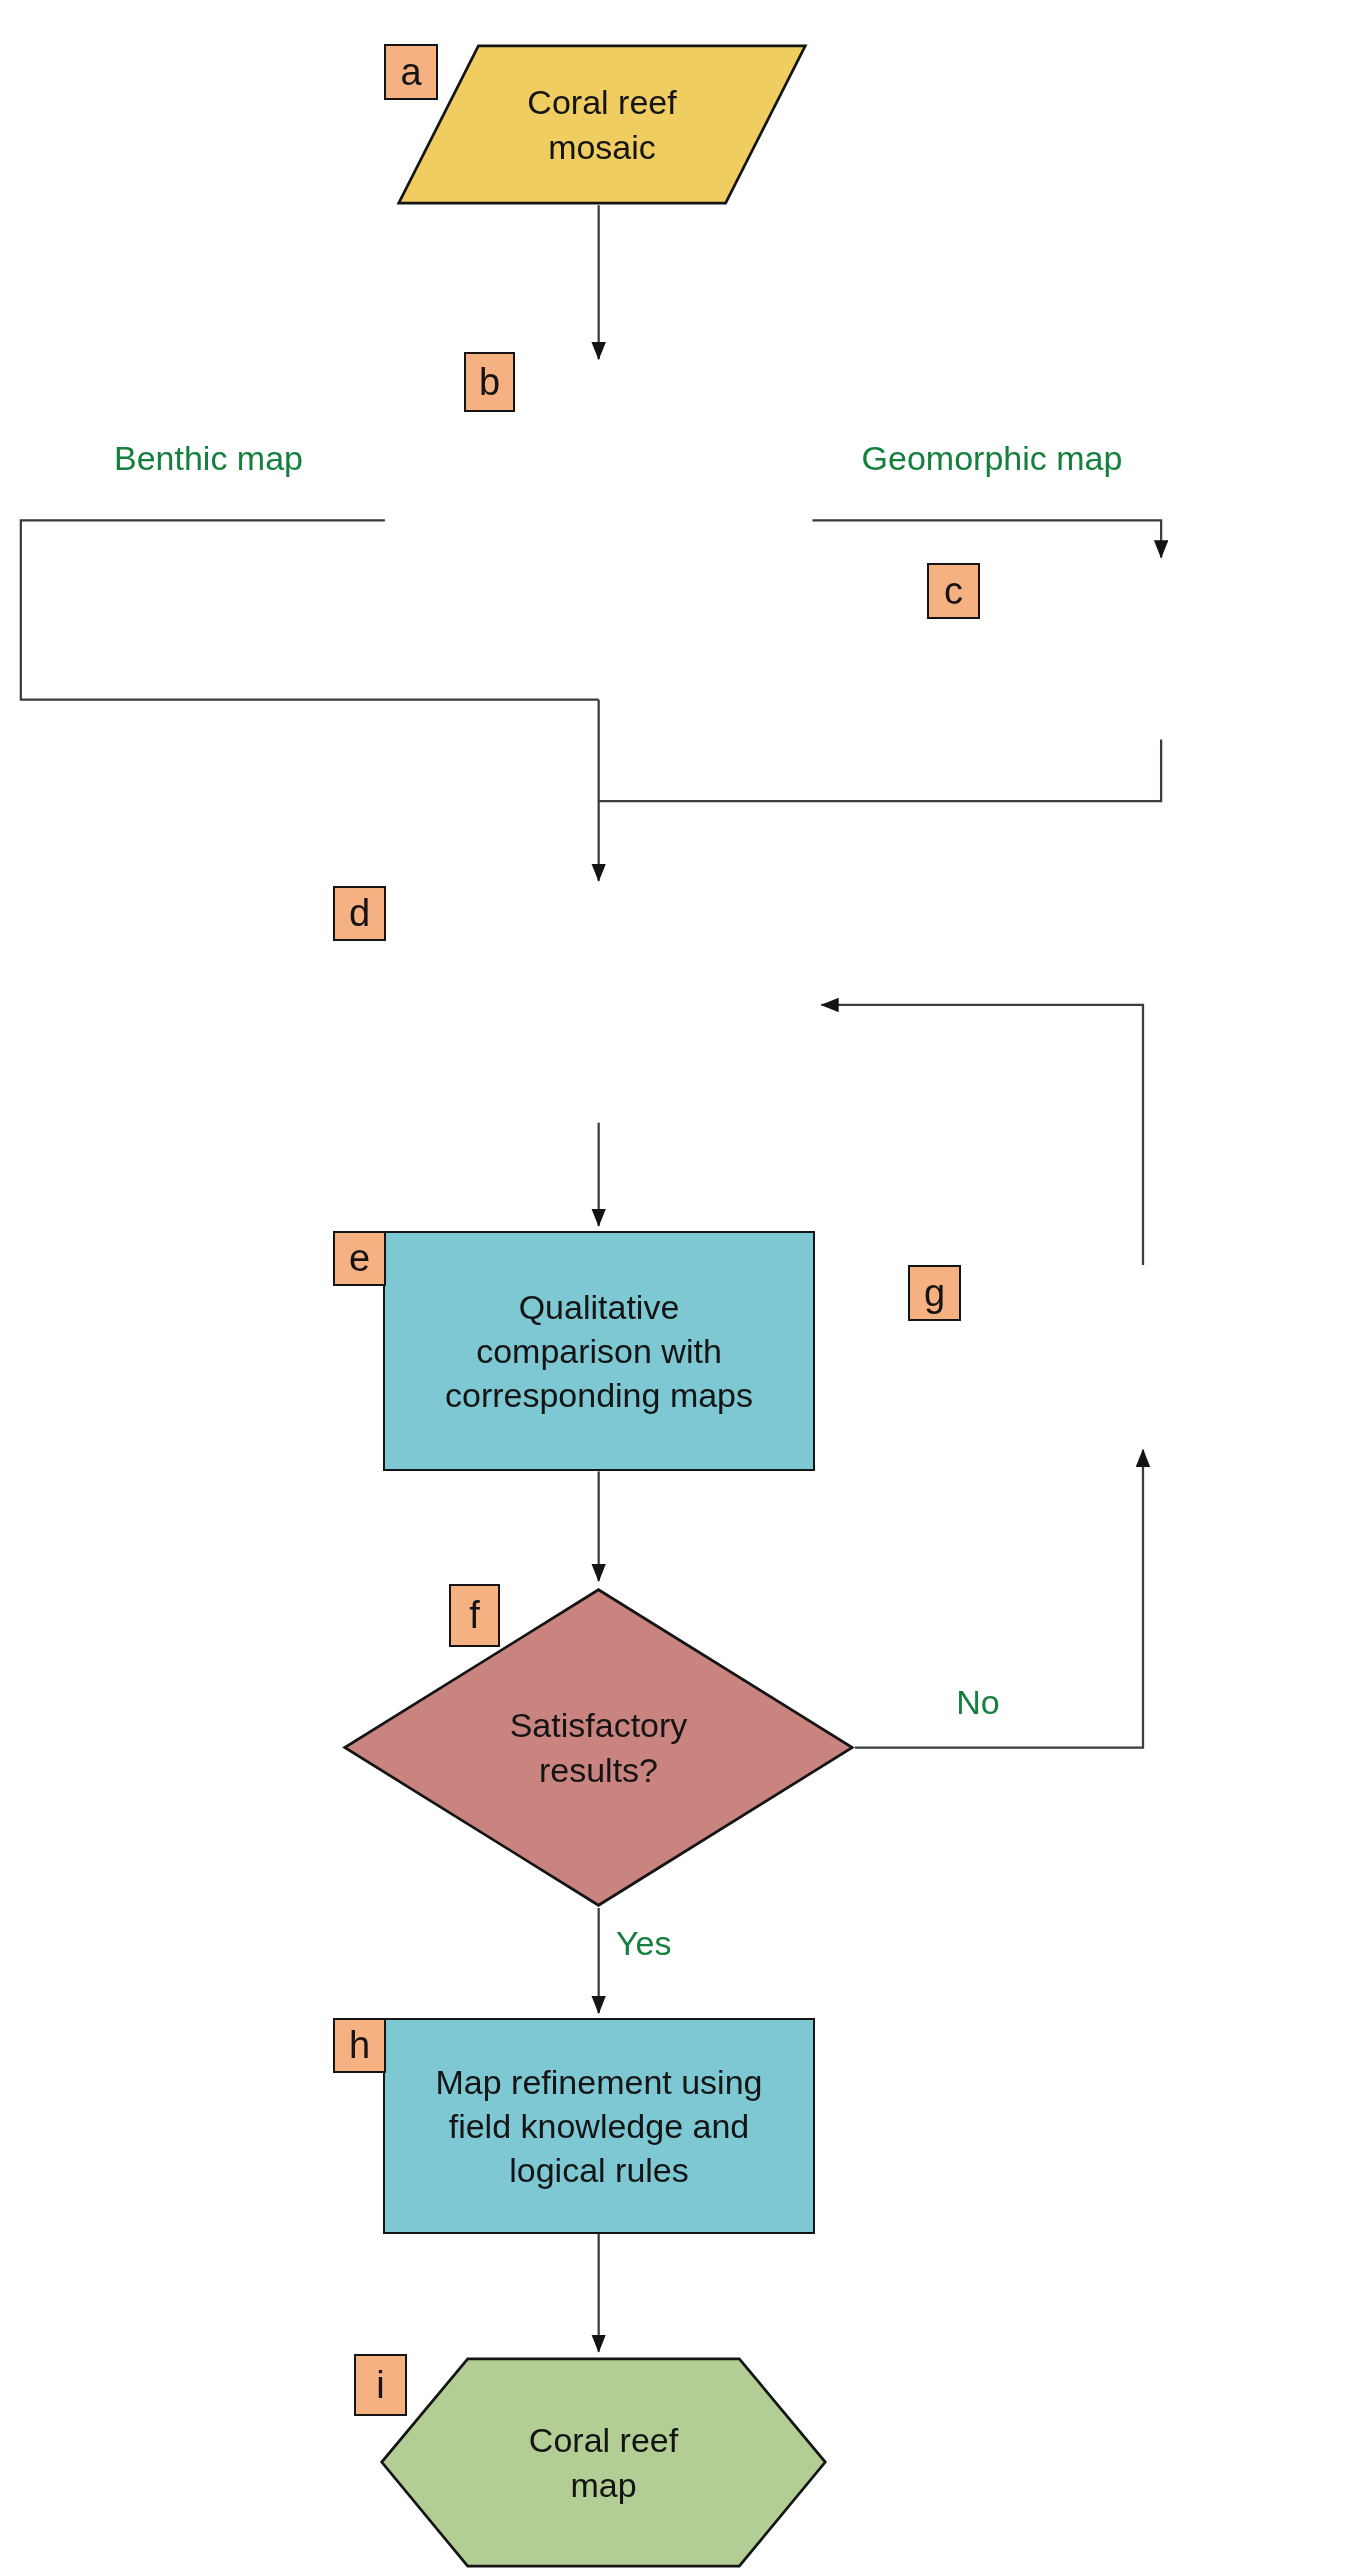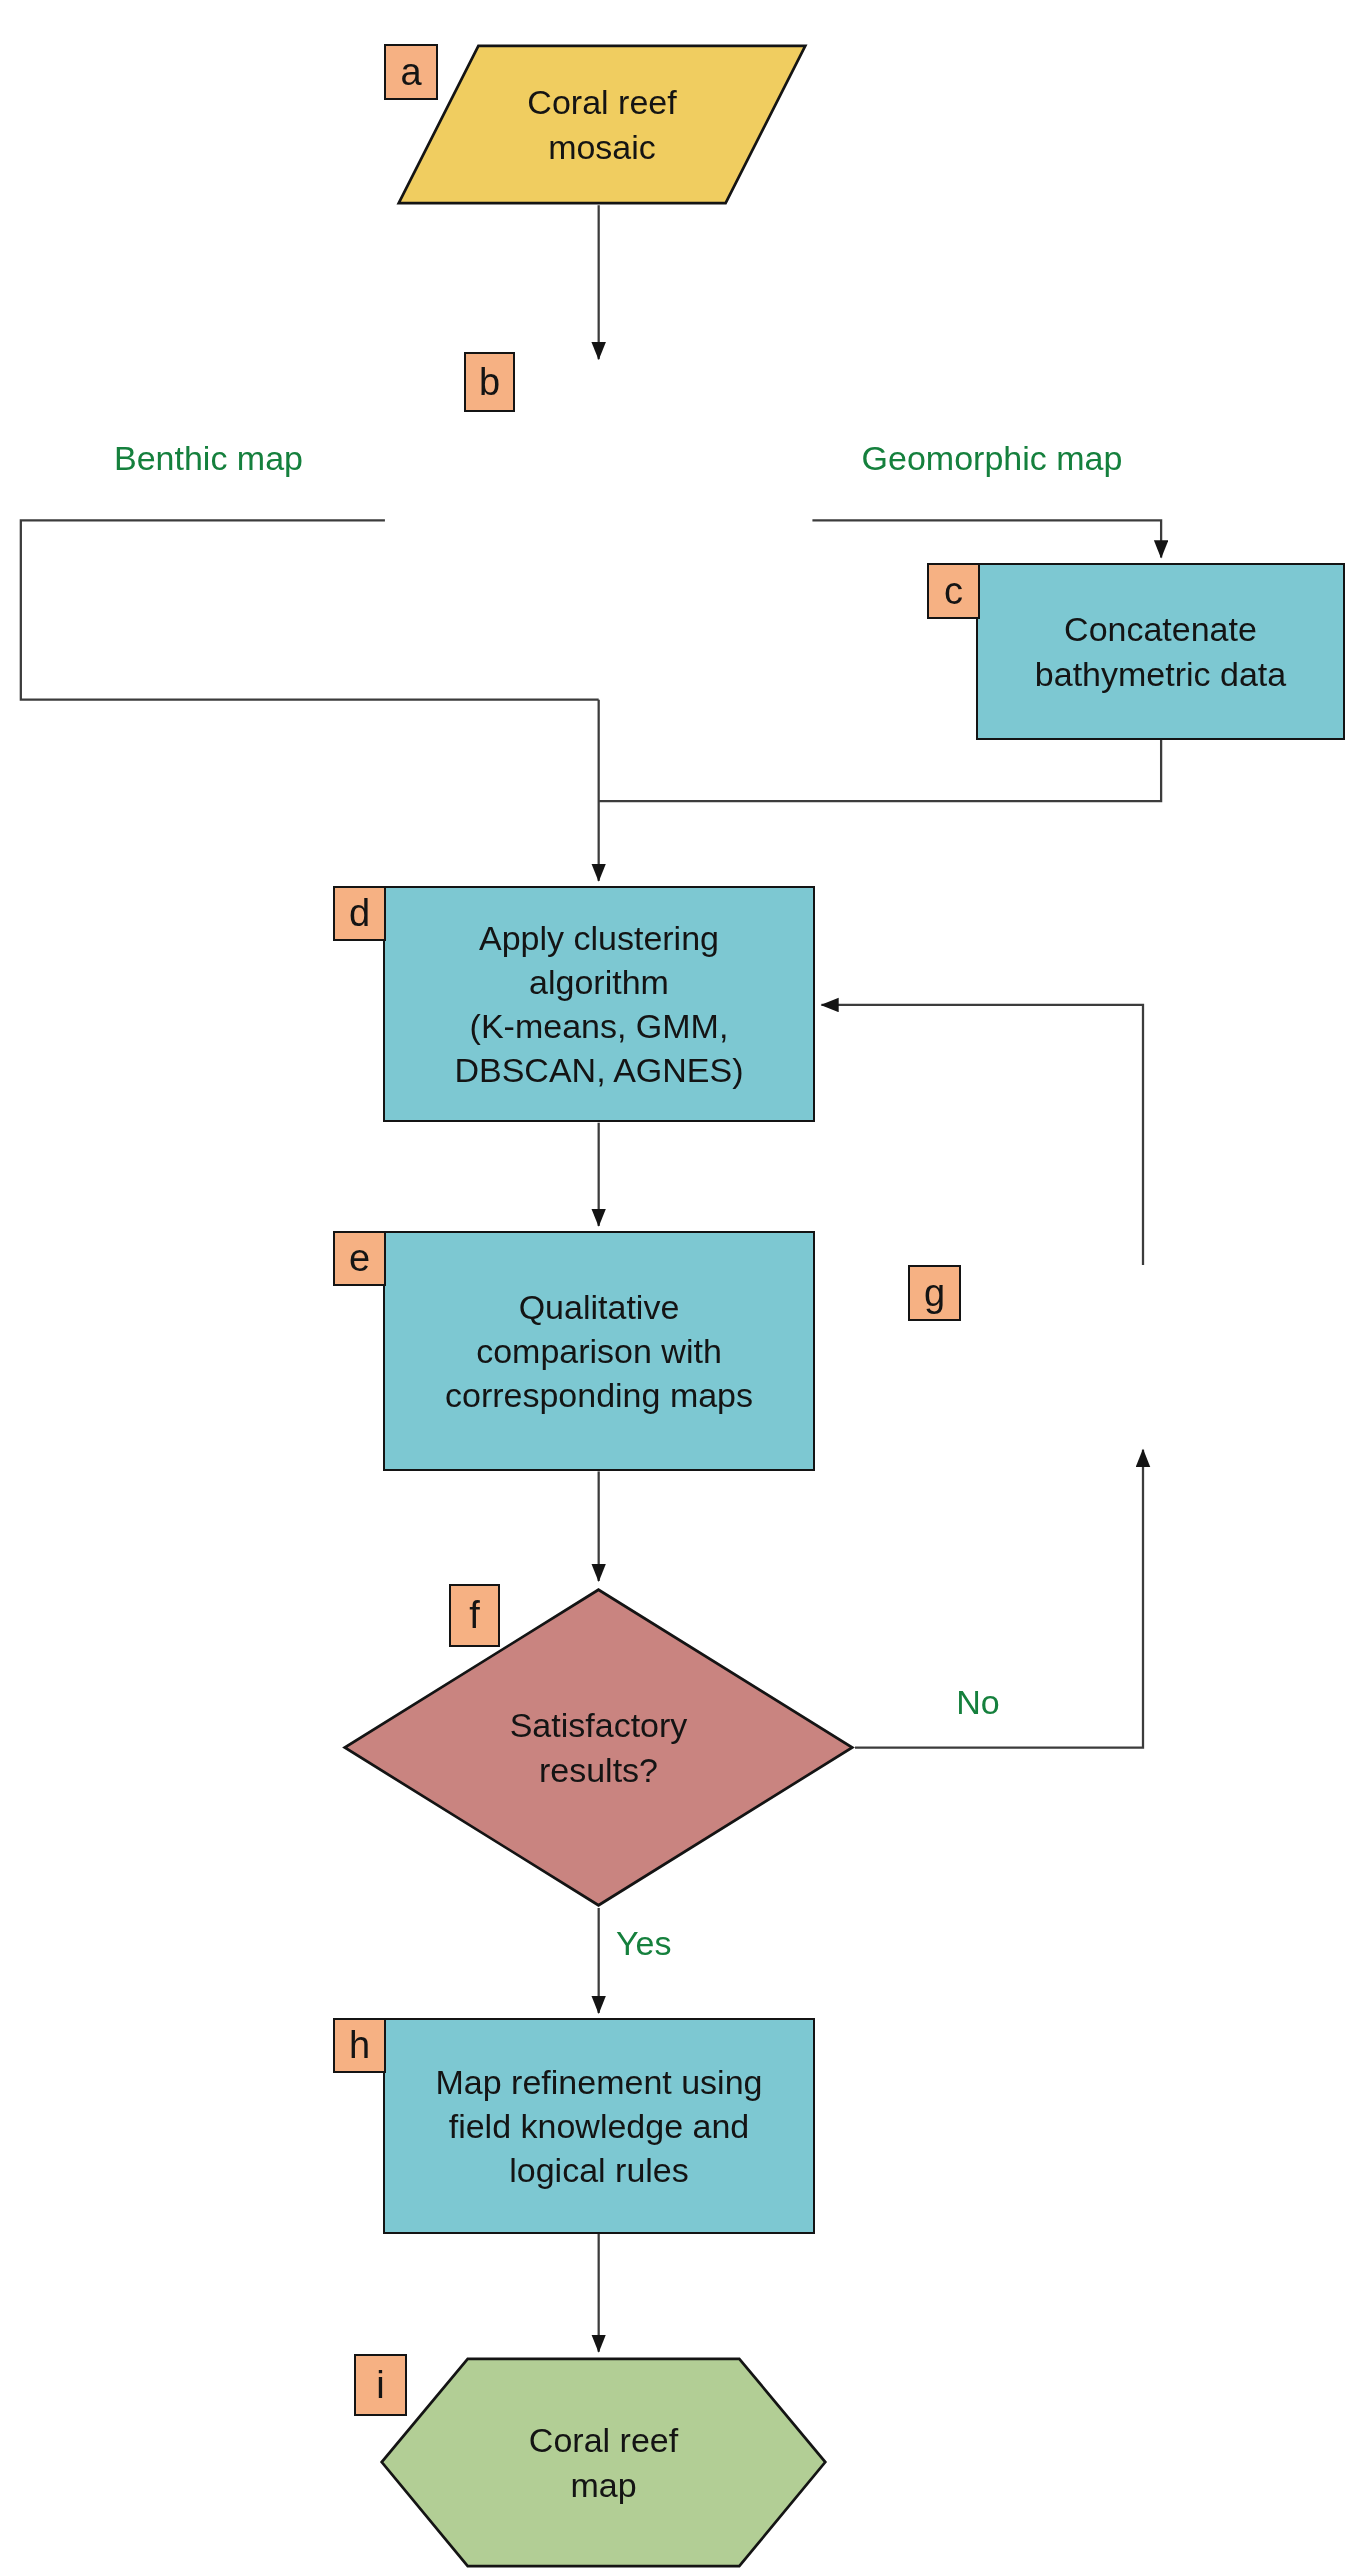--- a/index.html
+++ b/index.html
@@ -67,34 +67,24 @@
     <span>a</span>
   </div>
 
   <div class="letter-label" style="left:464px;top:328px;width:51px;height:60px;">
     <span>b</span>
   </div>
 
   <div class="edge-label center" style="left:86px;top:415px;width:245px;">Benthic map</div>
   <div class="edge-label center" style="left:829px;top:415px;width:326px;">Geomorphic map</div>
 
-  <div class="node node-rect" style="left:976px;top:539px;width:369px;height:177px;">
-    <div class="node-text">Concatenate
-bathymetric data</div>
-  </div>
   <div class="letter-label" style="left:927px;top:539px;width:53px;height:56px;">
     <span>c</span>
   </div>
 
-  <div class="node node-rect" style="left:383px;top:862px;width:432px;height:236px;">
-    <div class="node-text">Apply clustering
-algorithm
-(K-means, GMM,
-DBSCAN, AGNES)</div>
-  </div>
   <div class="letter-label" style="left:333px;top:862px;width:53px;height:55px;">
     <span>d</span>
   </div>
 
   <div class="node node-rect" style="left:383px;top:1207px;width:432px;height:240px;">
     <div class="node-text">Qualitative
 comparison with
 corresponding maps</div>
   </div>
   <div class="letter-label" style="left:333px;top:1207px;width:53px;height:55px;">

